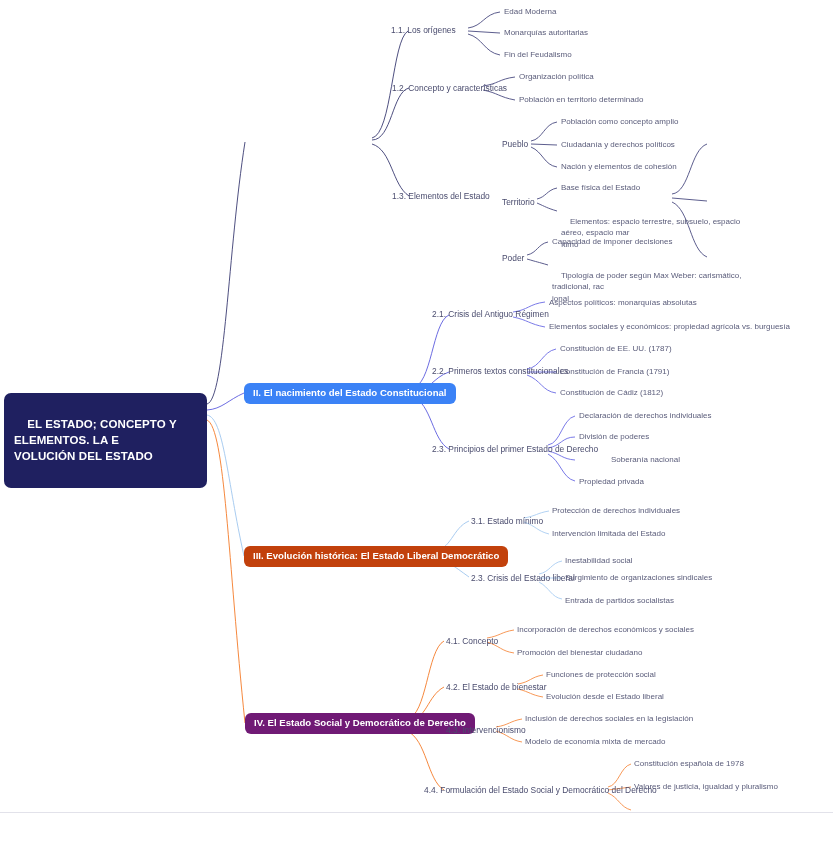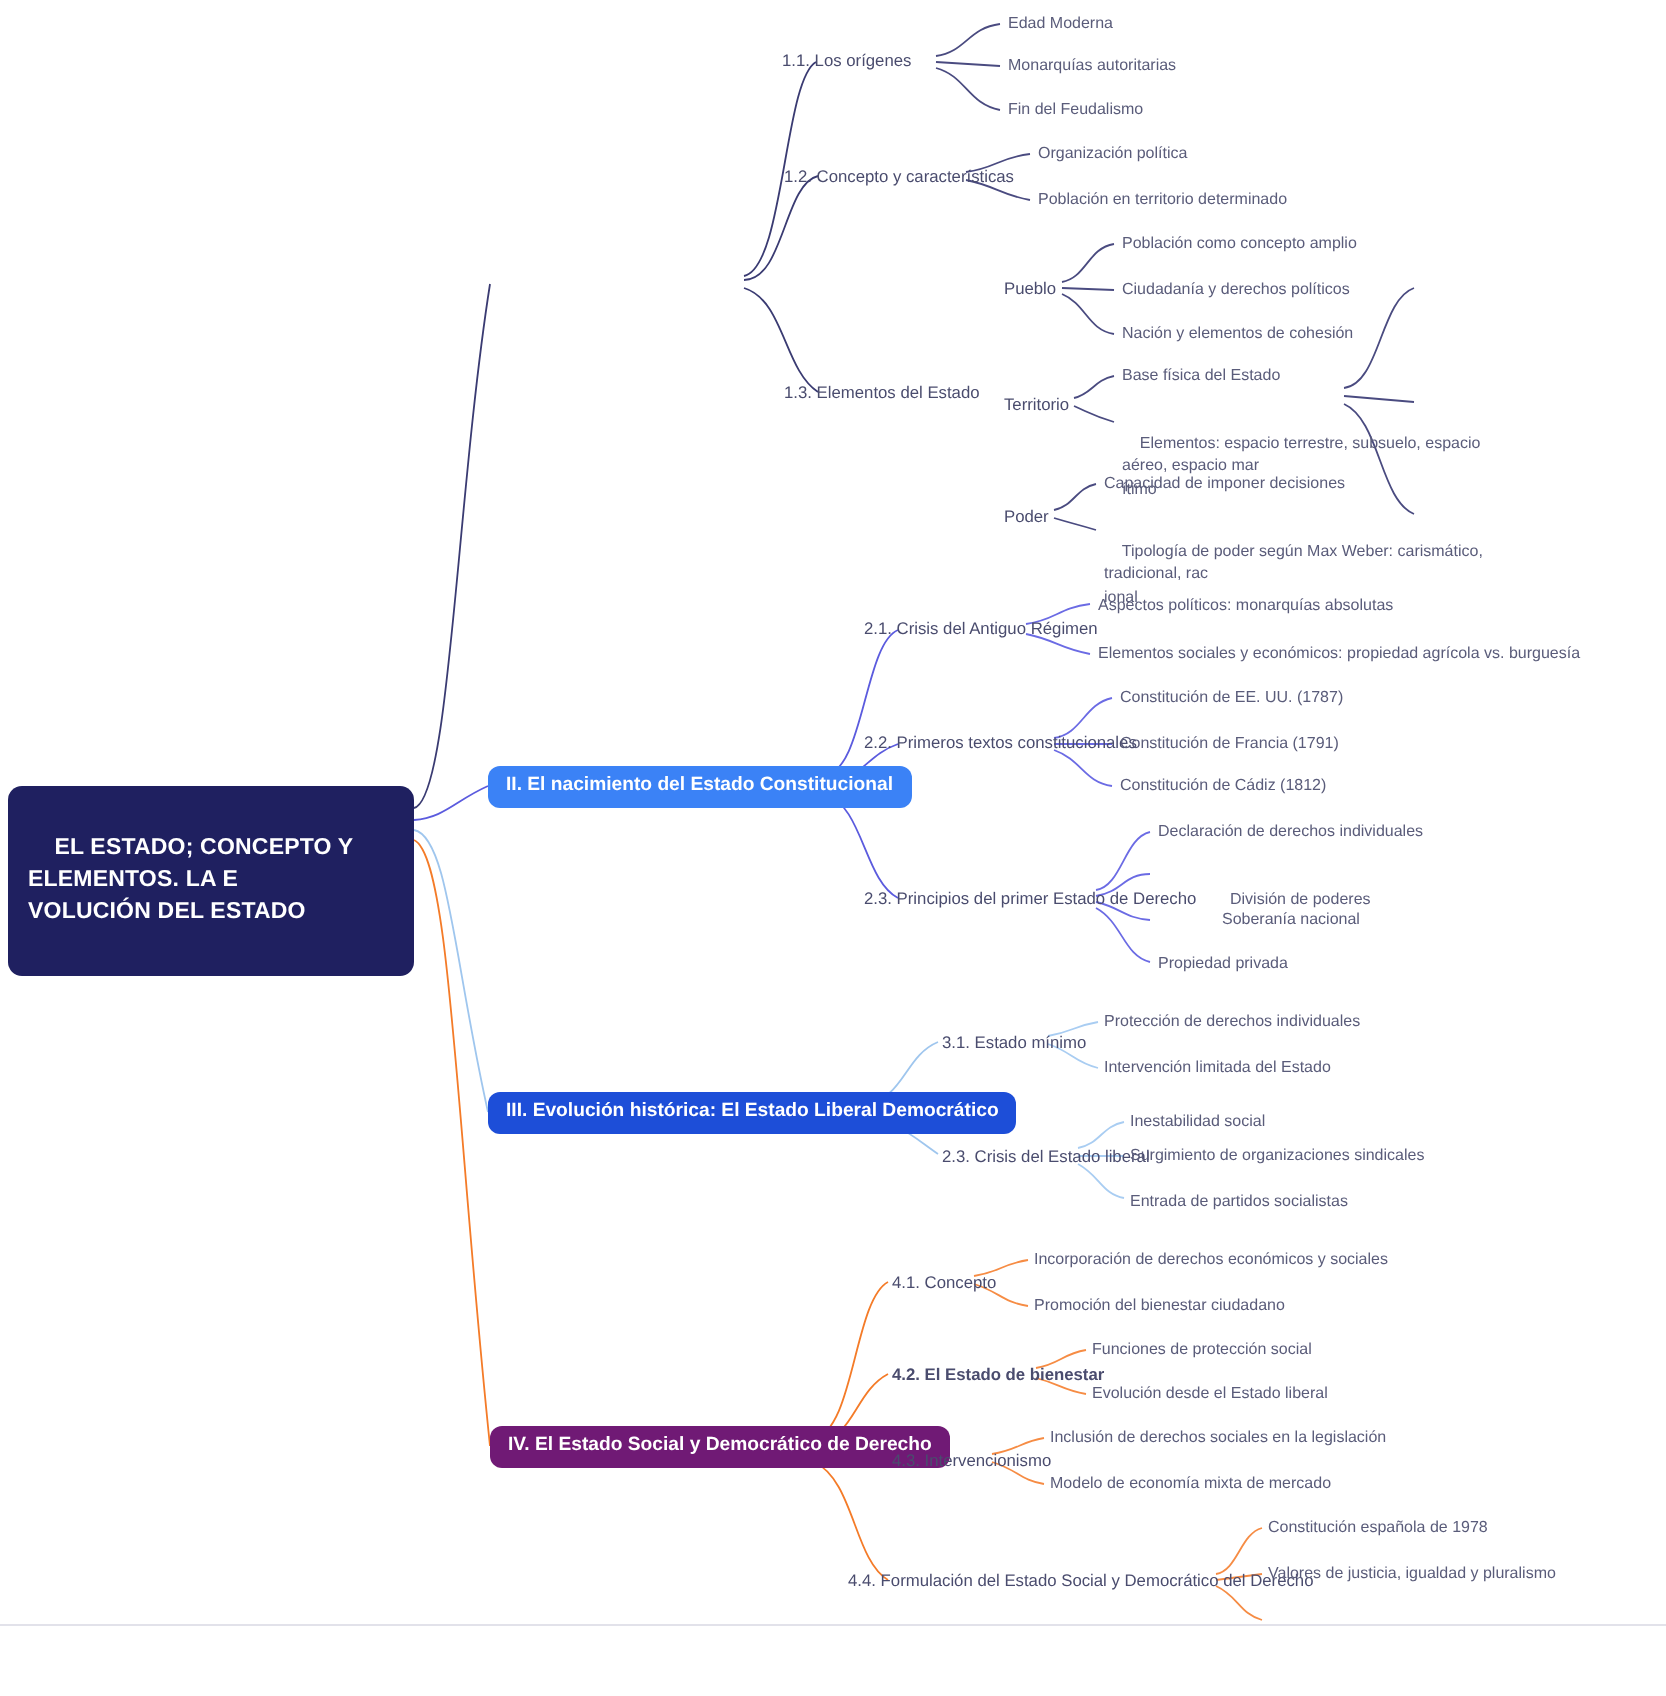--- a/index.html
+++ b/index.html
@@ -50,21 +50,21 @@
     padding: 4px 9px 5px 9px;
     border-radius: 6px;
     color: #ffffff;
     font-size: 9.6px;
     font-weight: bold;
     line-height: 12px;
     white-space: nowrap;
   }
   .topic.c1 { background: #1F2060; }
   .topic.c2 { background: #3b82f6; }
-  .topic.c3 { background: #1d4ed8; }
+  .topic.c3 { background: #c2410c; }
   .topic.c4 { background: #701a75; }
 
   
   .sub {
     color: #4A4C6E;
     font-size: 8.4px;
     line-height: 12px;
     white-space: nowrap;
   }
   
@@ -306,21 +306,21 @@
   <div class="node leaf nowrap" style="left:560px; top:387px;">
     <span>Constitución de Cádiz (1812)</span>
   </div>
 
   <div class="node sub" style="left:432px; top:443px;">
     <span>2.3. Principios del primer Estado de Derecho</span>
   </div>
   <div class="node leaf nowrap" style="left:579px; top:410px;">
     <span>Declaración de derechos individuales</span>
   </div>
-  <div class="node leaf nowrap" style="left:579px; top:444px;margin-left:36px;">
+  <div class="node leaf nowrap" style="left:579px; top:431px;">
     <span>División de poderes</span>
   </div>
   <div class="node leaf nowrap" style="left:579px; top:454px;margin-left:32px;">
     <span>Soberanía nacional</span>
   </div>
   <div class="node leaf nowrap" style="left:579px; top:476px;">
     <span>Propiedad privada</span>
   </div>
 
   <div class="node topic c3" style="left:244px; top:546px;">
@@ -357,21 +357,21 @@
   <div class="node sub" style="left:446px; top:635px;">
     <span>4.1. Concepto</span>
   </div>
   <div class="node leaf nowrap" style="left:517px; top:624px;">
     <span>Incorporación de derechos económicos y sociales</span>
   </div>
   <div class="node leaf nowrap" style="left:517px; top:647px;">
     <span>Promoción del bienestar ciudadano</span>
   </div>
 
-  <div class="node sub" style="left:446px; top:681px;font-weight:bold;">
+  <div class="node sub" style="left:446px; top:681px;">
     <span>4.2. El Estado de bienestar</span>
   </div>
   <div class="node leaf nowrap" style="left:546px; top:669px;">
     <span>Funciones de protección social</span>
   </div>
   <div class="node leaf nowrap" style="left:546px; top:691px;">
     <span>Evolución desde el Estado liberal</span>
   </div>
 
   <div class="node sub" style="left:446px; top:724px;">

